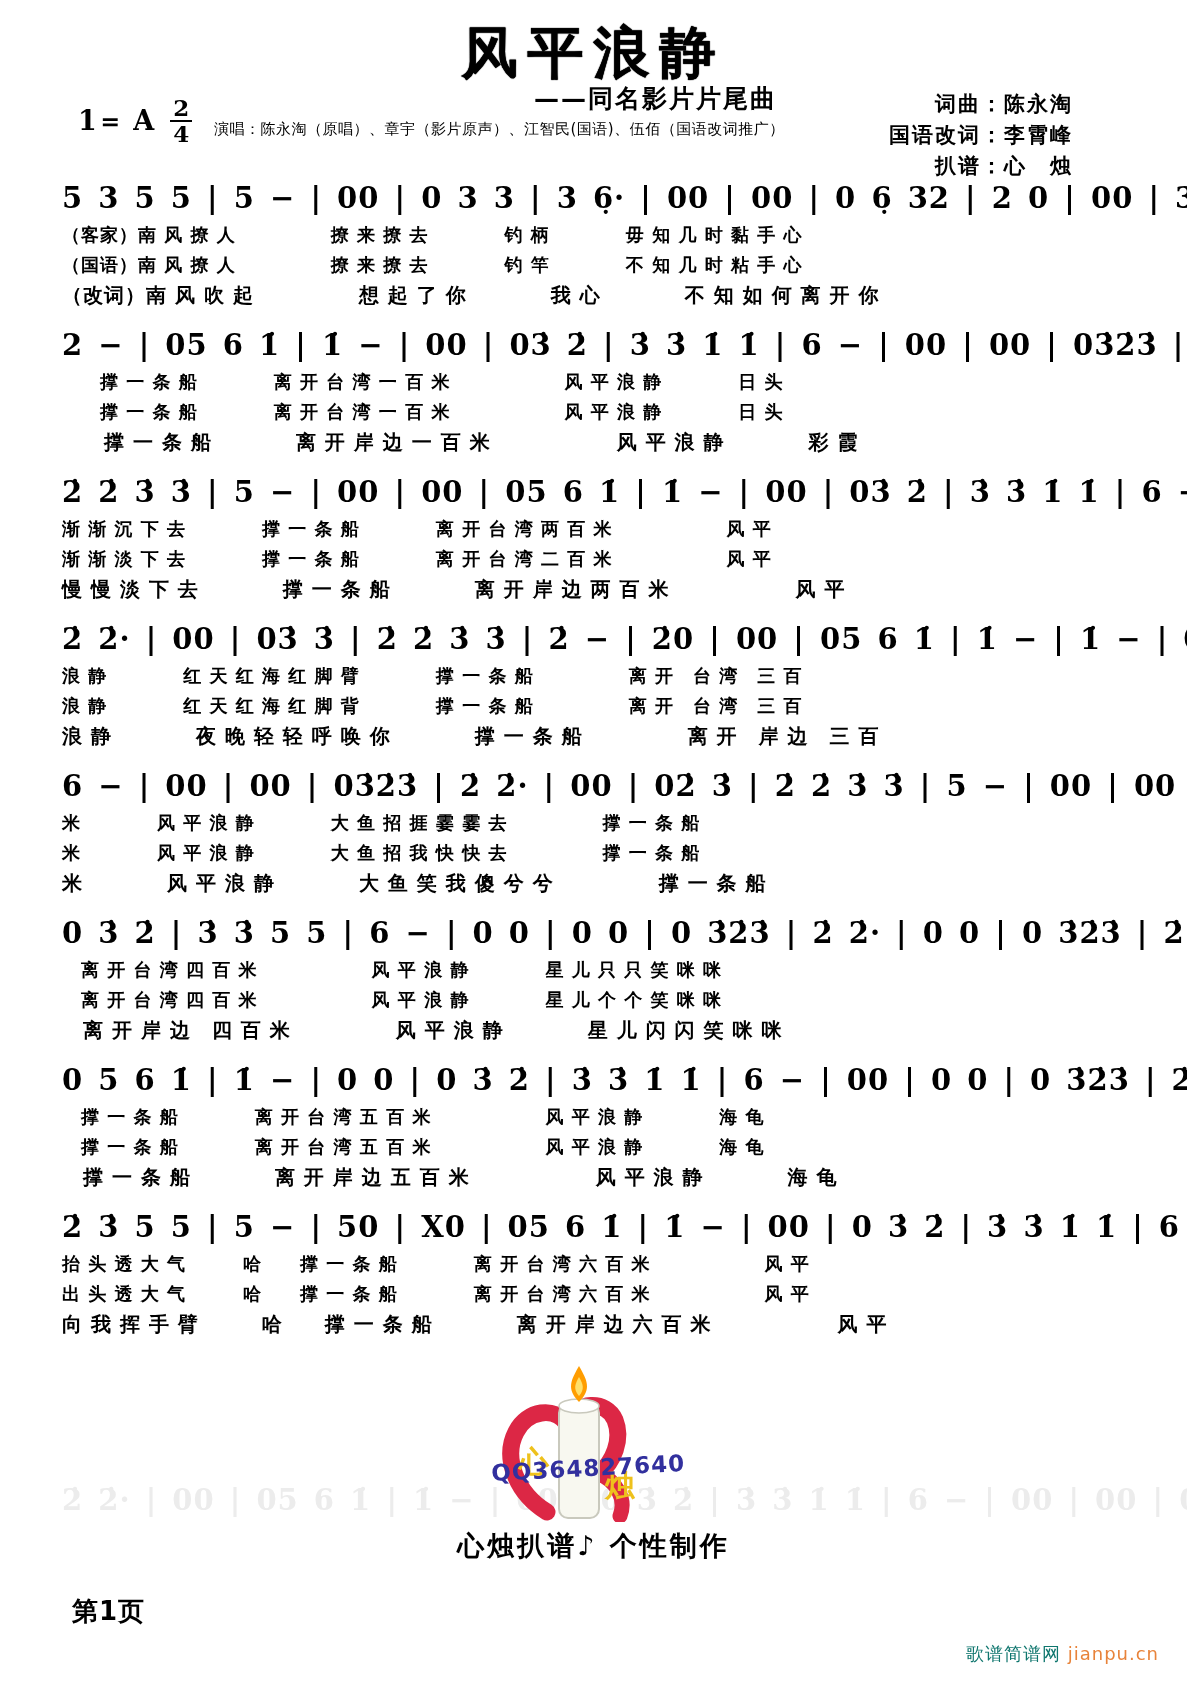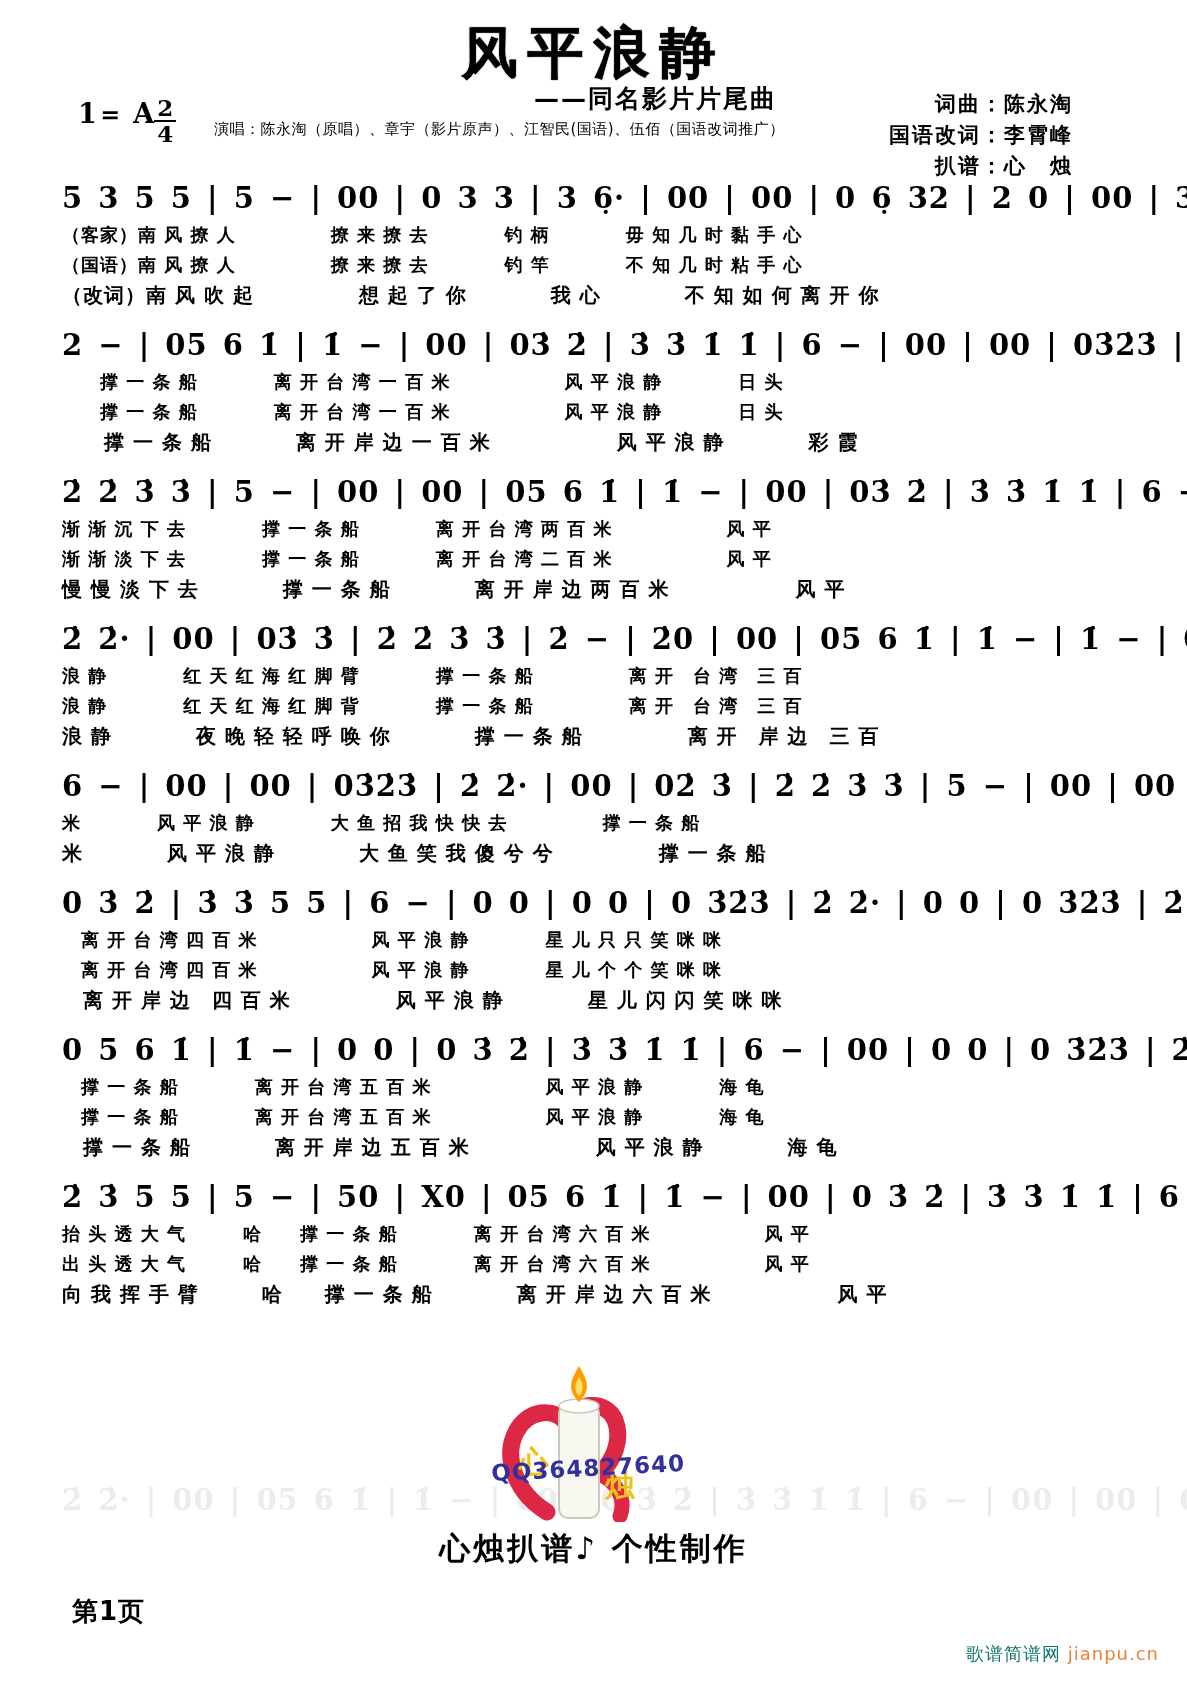--- a/index.html
+++ b/index.html
@@ -23,21 +23,21 @@
   .subtitle{
     position:absolute;top:82px;left:0;width:100%;
     text-align:center;
     font-size:25px;font-weight:bold;letter-spacing:2px;
     transform:translateX(62px);
   }
   .keysig{
     position:absolute;top:96px;left:78px;
     font-family:"DejaVu Serif",serif;
     font-size:27px;font-weight:bold;
-    display:flex;align-items:flex-start;gap:0;
+    display:flex;align-items:center;gap:16px;
   }
   .frac{display:inline-block;text-align:center;font-size:23px;line-height:24px;}
   .frac .num{display:block;border-bottom:2px solid #000;padding:0 3px;}
   .frac .den{display:block;}
   .performers{
     position:absolute;top:120px;left:214px;
     font-size:15px;font-weight:normal;letter-spacing:0.5px;
   }
   .credits{
     position:absolute;top:88px;right:114px;
@@ -78,21 +78,21 @@
   }
   .qq{
     position:absolute;top:1455px;left:50%;
     transform:translateX(-53%) rotate(-3deg);
     font-size:23px;font-weight:bold;letter-spacing:1px;
     color:#32309e;
   }
   .maker{
     position:absolute;top:1528px;left:50%;transform:translateX(-50%);
     font-family:"DejaVu Serif","Liberation Serif",serif;
-    font-size:31px;font-weight:bold;letter-spacing:3px;
+    font-size:27px;font-weight:bold;letter-spacing:3px;
   }
   .pagenum{
     position:absolute;top:1578px;left:72px;
     font-size:26px;font-weight:bold;letter-spacing:1px;margin-top:16px;
   }
   .watermark{
     position:absolute;top:1642px;right:28px;
     font-size:18px;letter-spacing:1px;
   }
   .watermark .site{color:#0f766e;}
@@ -142,20 +142,21 @@
         <div class="lyric lyric-2">慢 慢 淡 下 去　　　　撑 一 条 船　　　　离 开 岸 边 两 百 米　　　　　　风 平</div>
       </div>
       <div class="system">
         <div class="notation">2̇ 2̇· | 00 | 03̇ 3̇ | 2̇ 2̇ 3̇ 3̇ | 2̇ − | 2̇0 | 00 | 05 6 1̇ | 1̇ − | 1̇ − | 0 3̇2̇3̇ | 2̇ 2̇ 1̇ 5 |</div>
         <div class="lyric lyric-0">浪 静　　　　红 天 红 海 红 脚 臂　　　　撑 一 条 船　　　　　离 开　台 湾　三 百</div>
         <div class="lyric lyric-1">浪 静　　　　红 天 红 海 红 脚 背　　　　撑 一 条 船　　　　　离 开　台 湾　三 百</div>
         <div class="lyric lyric-2">浪 静　　　　夜 晚 轻 轻 呼 唤 你　　　　撑 一 条 船　　　　　离 开　岸 边　三 百</div>
       </div>
       <div class="system">
         <div class="notation">6 − | 00 | 00 | 03̇2̇3̇ | 2̇ 2̇· | 00 | 02̇ 3̇ | 2̇ 2̇ 3̇ 3̇ | 5 − | 00 | 00 | 05 61̇ | 1̇ − | 1̇ − |</div>
+        <div class="lyric lyric-0">米　　　　风 平 浪 静　　　　大 鱼 招 捱 霎 霎 去　　　　　撑 一 条 船</div>
         <div class="lyric lyric-1">米　　　　风 平 浪 静　　　　大 鱼 招 我 快 快 去　　　　　撑 一 条 船</div>
         <div class="lyric lyric-2">米　　　　风 平 浪 静　　　　大 鱼 笑 我 傻 兮 兮　　　　　撑 一 条 船</div>
       </div>
       <div class="system">
         <div class="notation">0 3̇ 2̇ | 3̇ 3̇ 5 5 | 6 − | 0 0 | 0 0 | 0 3̇2̇3̇ | 2̇ 2̇· | 0 0 | 0 3̇2̇3̇ | 2̇ 2̇ 3̇ 3̇ | 2̇ − | 2̇ − |</div>
         <div class="lyric lyric-0">　离 开 台 湾 四 百 米　　　　　　风 平 浪 静　　　　星 儿 只 只 笑 咪 咪</div>
         <div class="lyric lyric-1">　离 开 台 湾 四 百 米　　　　　　风 平 浪 静　　　　星 儿 个 个 笑 咪 咪</div>
         <div class="lyric lyric-2">　离 开 岸 边　四 百 米　　　　　风 平 浪 静　　　　星 儿 闪 闪 笑 咪 咪</div>
       </div>
       <div class="system">

